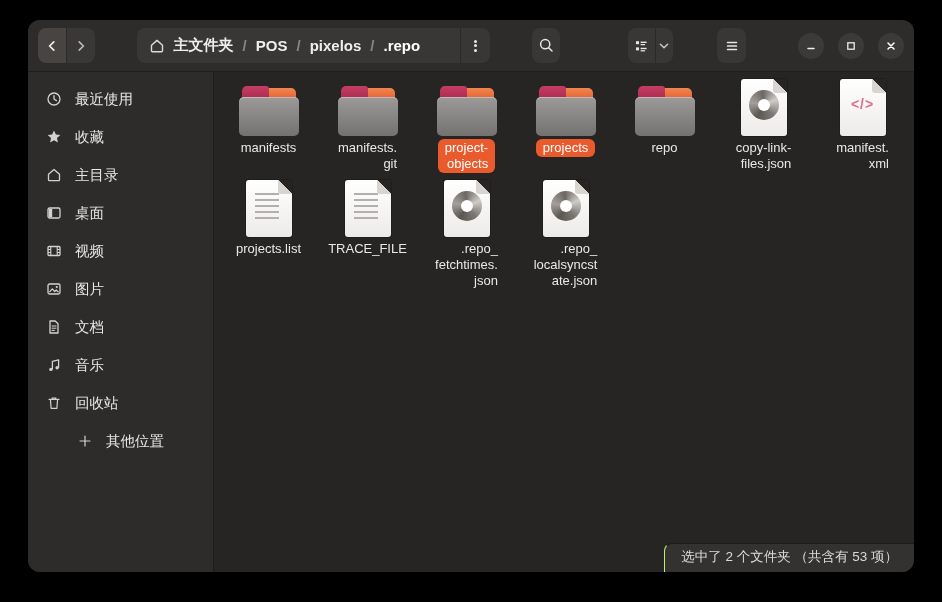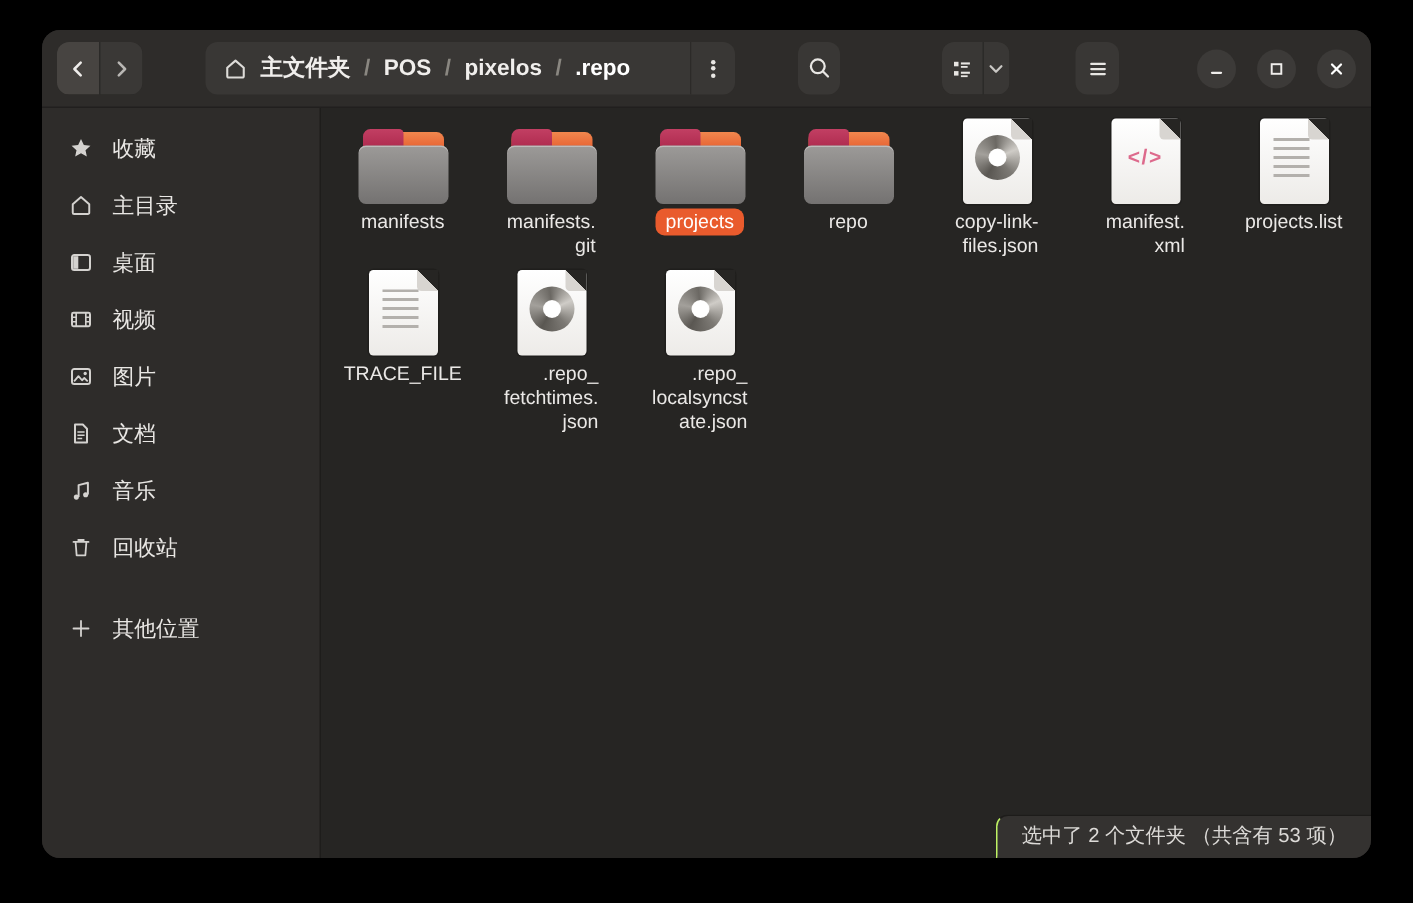--- a/index.html
+++ b/index.html
@@ -43,21 +43,21 @@
   .circle-btn { width:26px; height:26px; border-radius:50%; background:#3c3a38;
                 display:flex; align-items:center; justify-content:center; }
 
   
   .main { flex:1; display:flex; min-height:0; position:relative; }
   .sidebar { width:186px; flex:0 0 186px; background:#2e2c2a; border-right:1px solid #1e1d1b;
              padding:12px 8px 0 8px; }
   .side-item { height:30px; margin-bottom:8px; display:flex; align-items:center; gap:13px;
                padding:0 10px; border-radius:6px; color:#e9e7e4; font-size:14.5px; }
   .side-item svg { flex:0 0 16px; }
-  .side-item.gap-above { margin-top:24px; }
+  .side-item.gap-above { margin-top:8px;justify-content:center; }
 
   .content { flex:1; background:#262523; position:relative; }
   .file-grid { display:grid; grid-template-columns:repeat(7,99px); align-content:start;
                padding:4px 0 0 5px; row-gap:4px; }
   .file-item { display:flex; flex-direction:column; align-items:center; padding-top:2px; }
   .icon-box { height:58px; display:flex; align-items:flex-end; justify-content:center; margin-bottom:3px; }
   .file-label { font-size:13px; line-height:16px; color:#eae8e6; text-align:right;
                 white-space:pre-line; padding:1px 7px; border-radius:6px; max-width:96px; }
   .file-item.selected .file-label { background:#e95b2d; color:#fff; }
 
@@ -190,20 +190,27 @@
             <path d="m3 3 6 6M9 3 3 9" stroke="#ffffff" stroke-width="1.5" stroke-linecap="round"></path>
           </svg>
       </div>
     </div>
   </div>
 
   <div class="main">
     <div class="sidebar">
       <div class="side-item">
         <svg width="16" height="16" viewBox="0 0 16 16">
+            <circle cx="8" cy="8" r="6" fill="none" stroke="#d4d2cf" stroke-width="1.3"></circle>
+            <path d="M8 4.6V8l2.4 1.6" fill="none" stroke="#d4d2cf" stroke-width="1.3" stroke-linecap="round"></path>
+          </svg>
+        <span>最近使用</span>
+      </div>
+      <div class="side-item">
+        <svg width="16" height="16" viewBox="0 0 16 16">
             <path d="m8 1.6 1.9 4 4.4.5-3.3 3 .9 4.3L8 11.2l-3.9 2.2.9-4.3-3.3-3 4.4-.5z" fill="#d4d2cf"></path>
           </svg>
         <span>收藏</span>
       </div>
       <div class="side-item">
         <svg width="16" height="16" viewBox="0 0 16 16">
             <path d="M2.5 7.2 8 2.4l5.5 4.8v5.6a.9.9 0 0 1-.9.9H3.4a.9.9 0 0 1-.9-.9z" fill="none" stroke="#d4d2cf" stroke-width="1.3" stroke-linejoin="round"></path>
           </svg>
         <span>主目录</span>
       </div>
@@ -279,40 +286,51 @@
               <div class="folder">
                 <i class="f-flap"></i>
                 <i class="f-tab"></i>
                 <i class="f-body"></i>
               </div>
             </div>
           <div class="file-label">manifests.
 git</div>
         </div>
 
-
         <div class="file-item selected">
           <div class="icon-box">
               <div class="folder">
                 <i class="f-flap"></i>
                 <i class="f-tab"></i>
                 <i class="f-body"></i>
               </div>
             </div>
-          <div class="file-label">projects</div>
-        </div>
-
-        <div class="file-item">
+          <div class="file-label">project-
+objects</div>
+        </div>
+
+        <div class="file-item selected">
           <div class="icon-box">
               <div class="folder">
                 <i class="f-flap"></i>
                 <i class="f-tab"></i>
                 <i class="f-body"></i>
               </div>
             </div>
+          <div class="file-label">projects</div>
+        </div>
+
+        <div class="file-item">
+          <div class="icon-box">
+              <div class="folder">
+                <i class="f-flap"></i>
+                <i class="f-tab"></i>
+                <i class="f-body"></i>
+              </div>
+            </div>
           <div class="file-label">repo</div>
         </div>
 
         <div class="file-item">
           <div class="icon-box">
               <div class="page">
                 <i class="fold"></i>
                 <i class="donut"></i>
               </div>
             </div>

